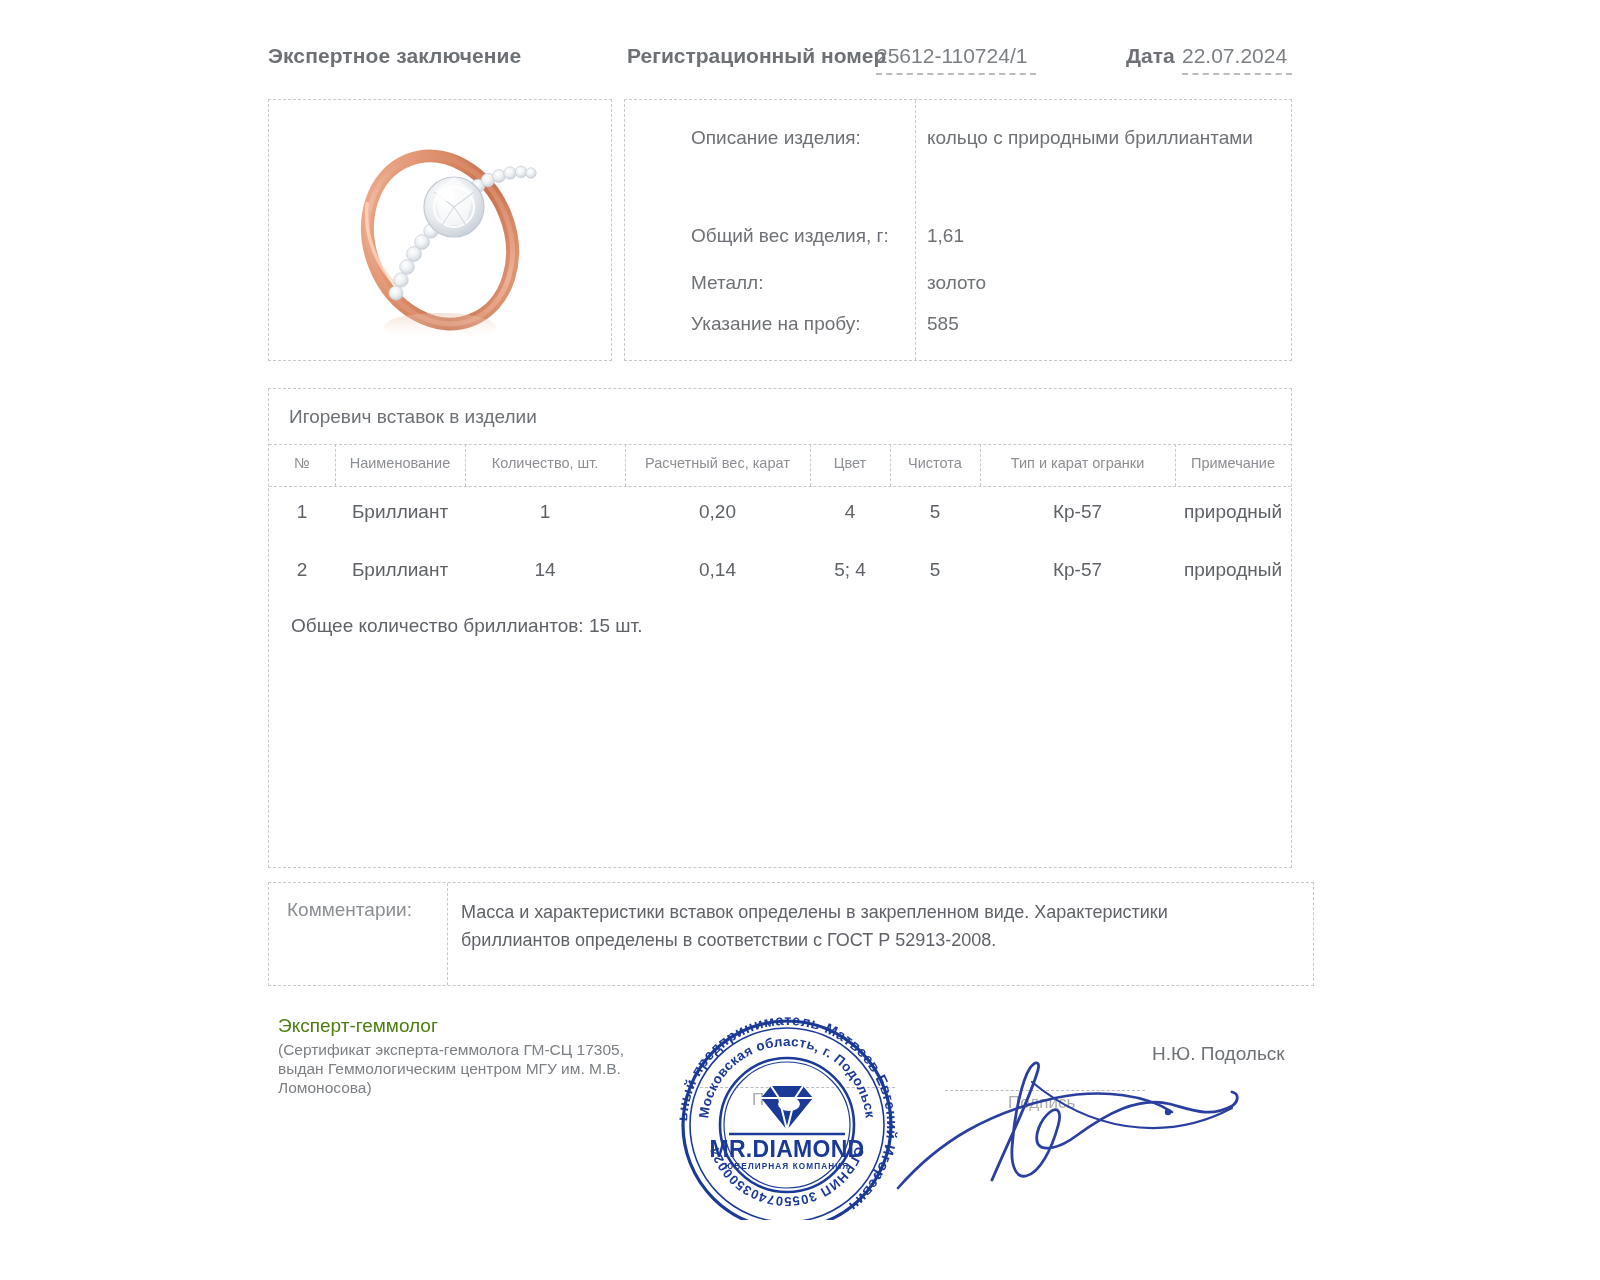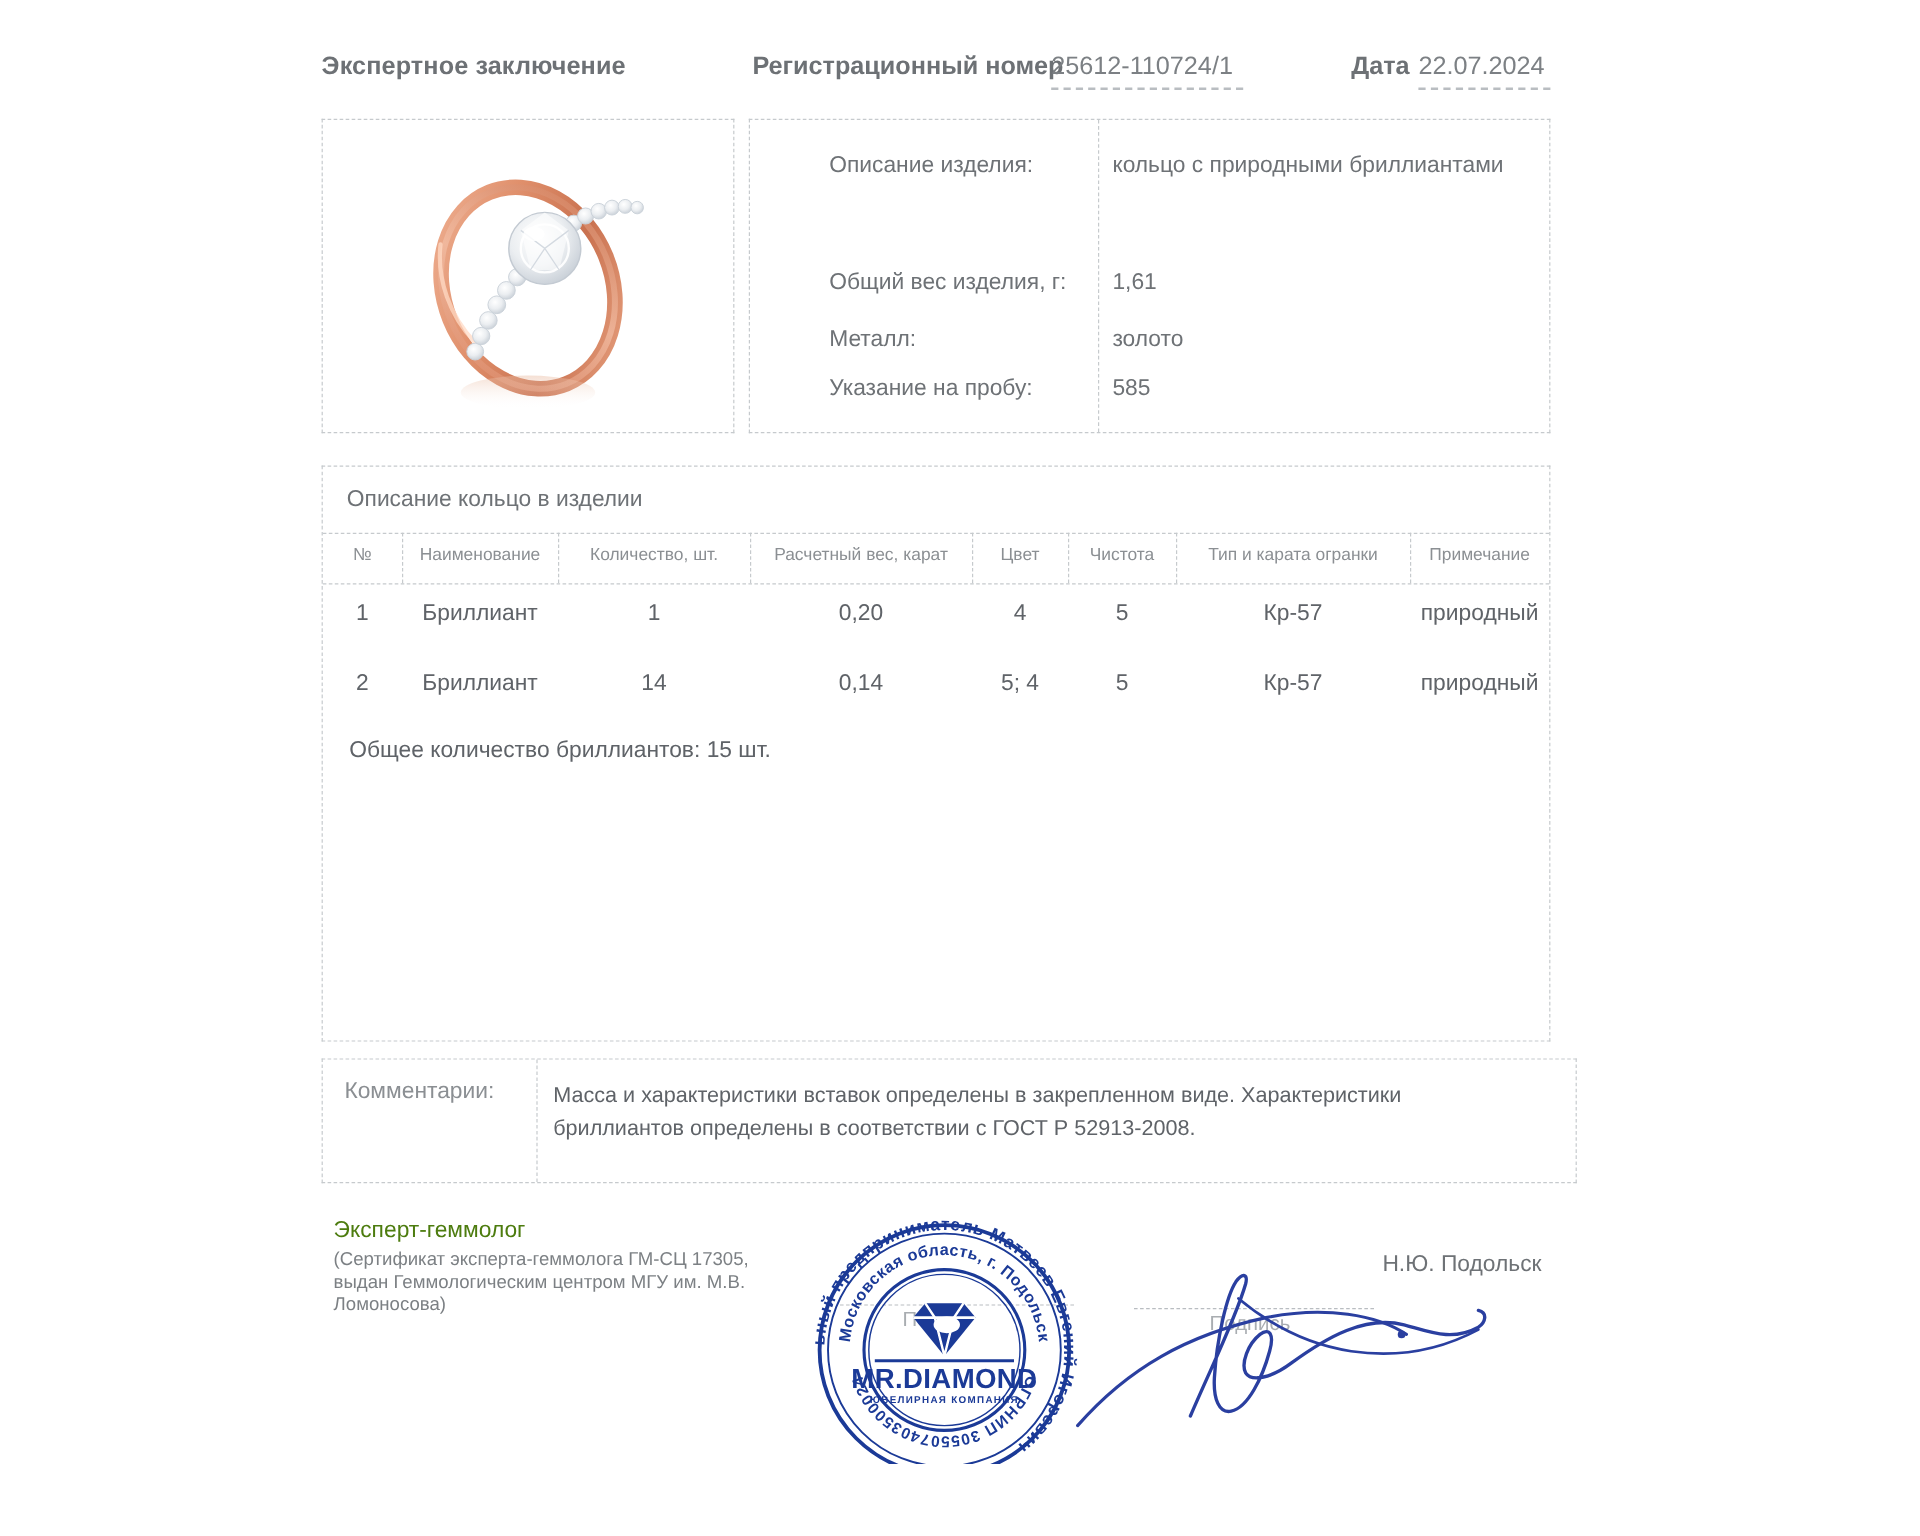--- a/index.html
+++ b/index.html
@@ -389,39 +389,39 @@
     <div class="spec-value r2">1,61</div>
 
     <div class="spec-label r3">Металл:</div>
     <div class="spec-value r3">золото</div>
 
     <div class="spec-label r4">Указание на пробу:</div>
     <div class="spec-value r4">585</div>
   </div>
 
   <div class="inserts-box">
-    <div class="inserts-title">Описание кольцо в изделии</div>
+    <div class="inserts-title">Игоревич вставок в изделии</div>
     <div class="inserts-title-rule"></div>
     <div class="thead-rule"></div>
 
     <div class="col-sep" style="left:66px"></div>
     <div class="col-sep" style="left:196px"></div>
     <div class="col-sep" style="left:356px"></div>
     <div class="col-sep" style="left:541px"></div>
     <div class="col-sep" style="left:621px"></div>
     <div class="col-sep" style="left:711px"></div>
     <div class="col-sep" style="left:906px"></div>
 
     <div class="th" style="left:0px;   width:66px">№</div>
     <div class="th" style="left:66px;  width:130px">Наименование</div>
     <div class="th" style="left:196px; width:160px">Количество, шт.</div>
     <div class="th" style="left:356px; width:185px">Расчетный вес, карат</div>
     <div class="th" style="left:541px; width:80px">Цвет</div>
     <div class="th" style="left:621px; width:90px">Чистота</div>
-    <div class="th" style="left:711px; width:195px">Тип и карата огранки</div>
+    <div class="th" style="left:711px; width:195px">Тип и карат огранки</div>
     <div class="th" style="left:906px; width:116px">Примечание</div>
 
     <div class="td row1" style="left:0px;   width:66px">1</div>
     <div class="td row1" style="left:66px;  width:130px">Бриллиант</div>
     <div class="td row1" style="left:196px; width:160px">1</div>
     <div class="td row1" style="left:356px; width:185px">0,20</div>
     <div class="td row1" style="left:541px; width:80px">4</div>
     <div class="td row1" style="left:621px; width:90px">5</div>
     <div class="td row1" style="left:711px; width:195px">Кр-57</div>
     <div class="td row1" style="left:906px; width:116px">природный</div>

